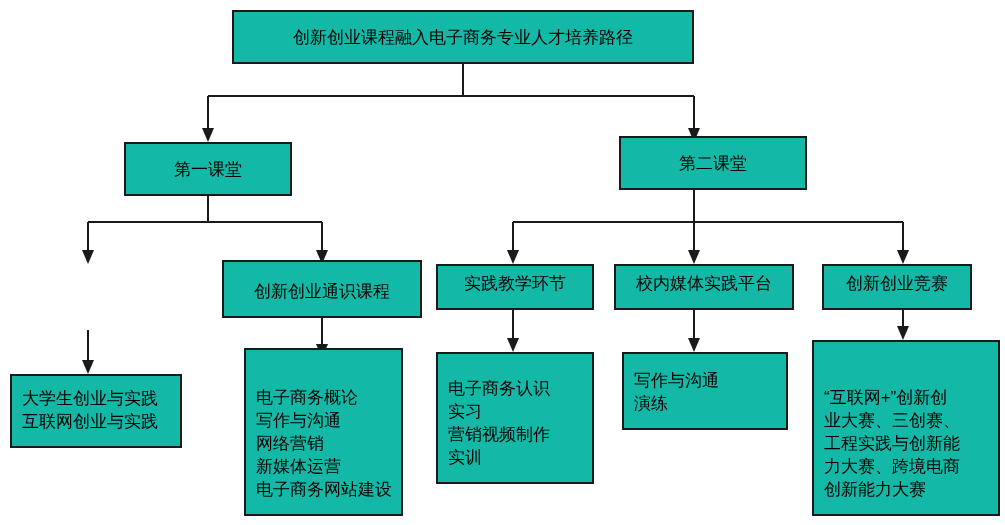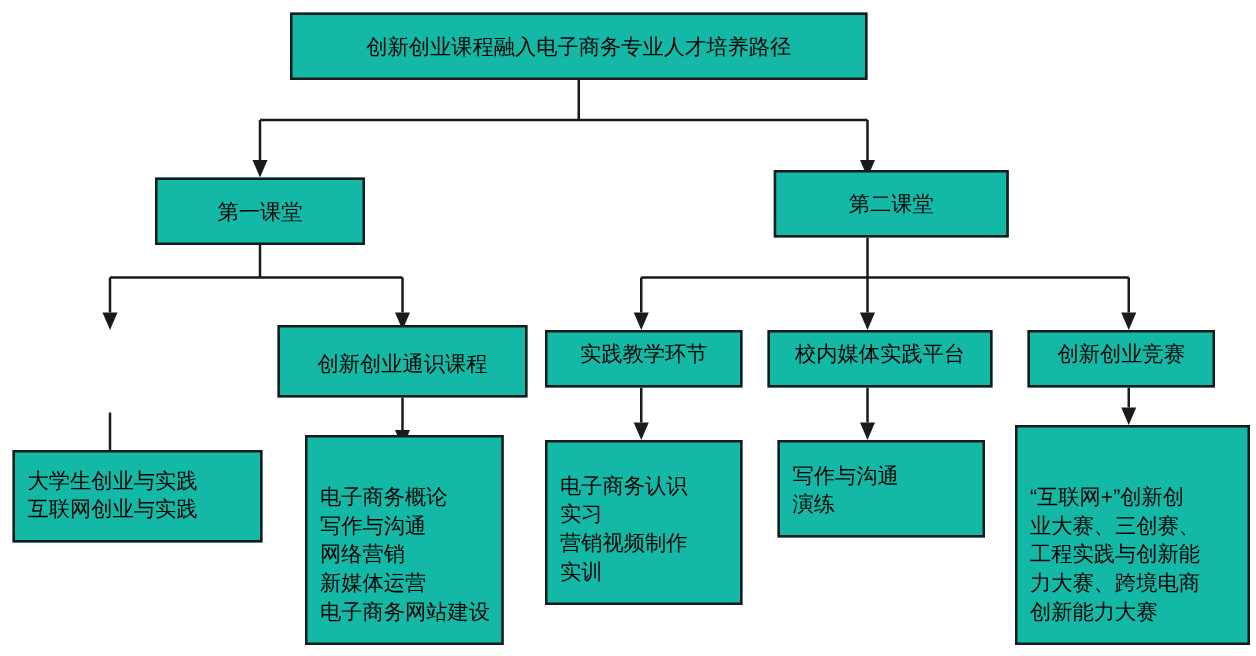--- a/index.html
+++ b/index.html
@@ -121,21 +121,21 @@
   </div>
 
   <div class="node" style="left:614px; top:264px; width:180px; height:46px;">
     <span>校内媒体实践平台</span>
   </div>
 
   <div class="node" style="left:822px; top:264px; width:150px; height:46px;">
     <span>创新创业竞赛</span>
   </div>
 
-  <div class="node left-align" style="left:10px; top:360px; width:200px; height:74px;">
+  <div class="node left-align" style="left:10px; top:374px; width:172px; height:74px;">
     <span>大学生创业与实践
 互联网创业与实践</span>
   </div>
 
   <div class="node left-align" style="left:244px; top:348px; width:159px; height:168px;">
     <span>电子商务概论
 写作与沟通
 网络营销
 新媒体运营
 电子商务网站建设</span>

